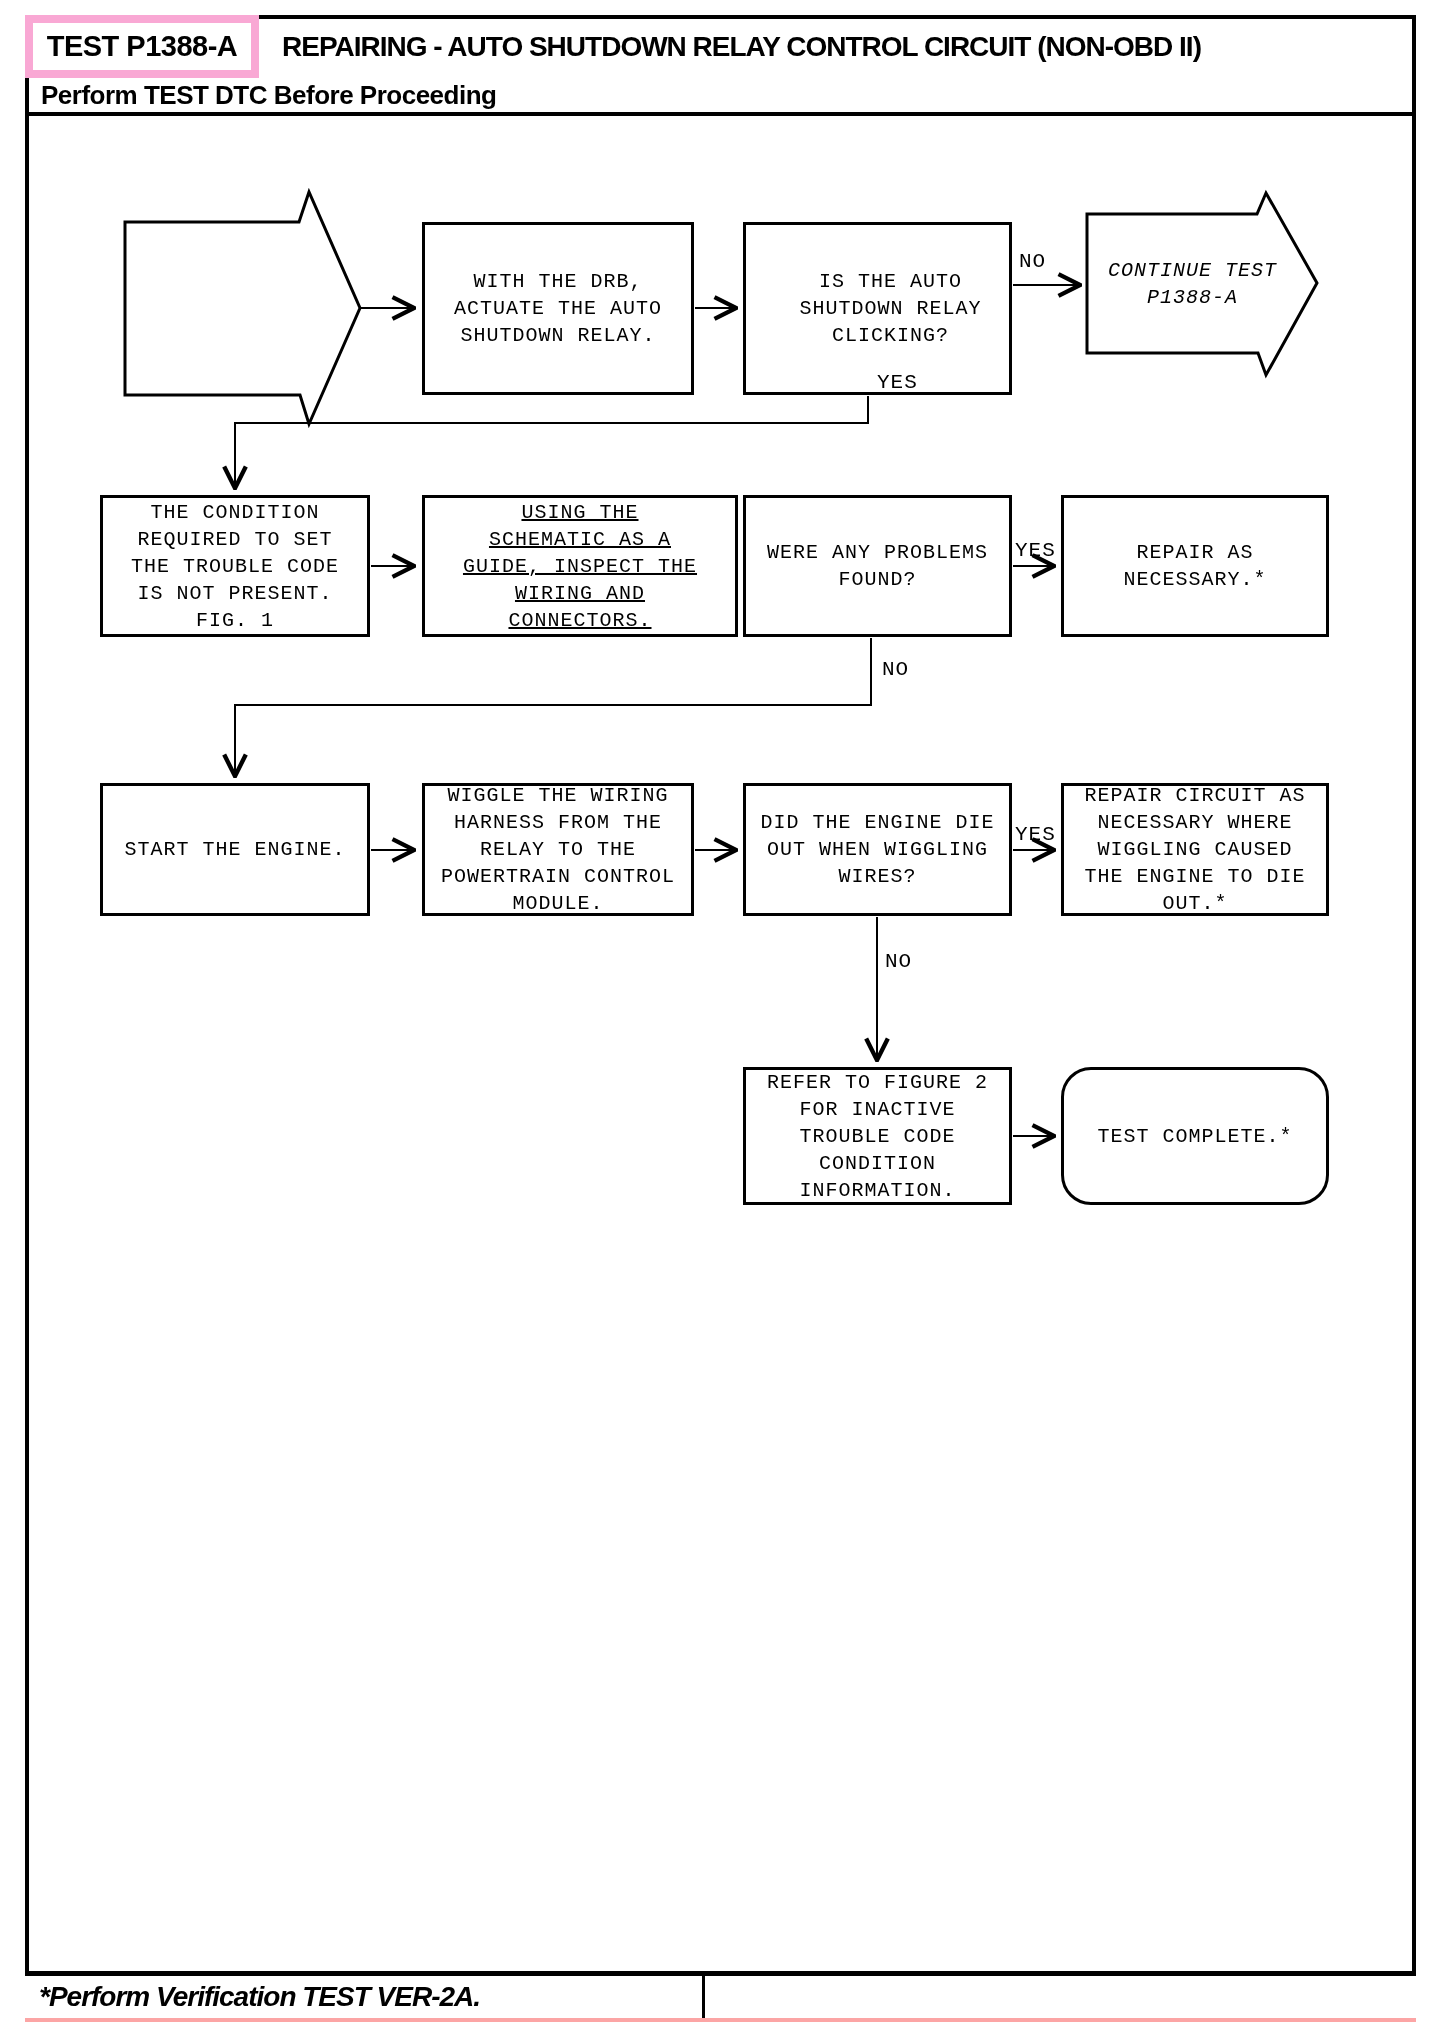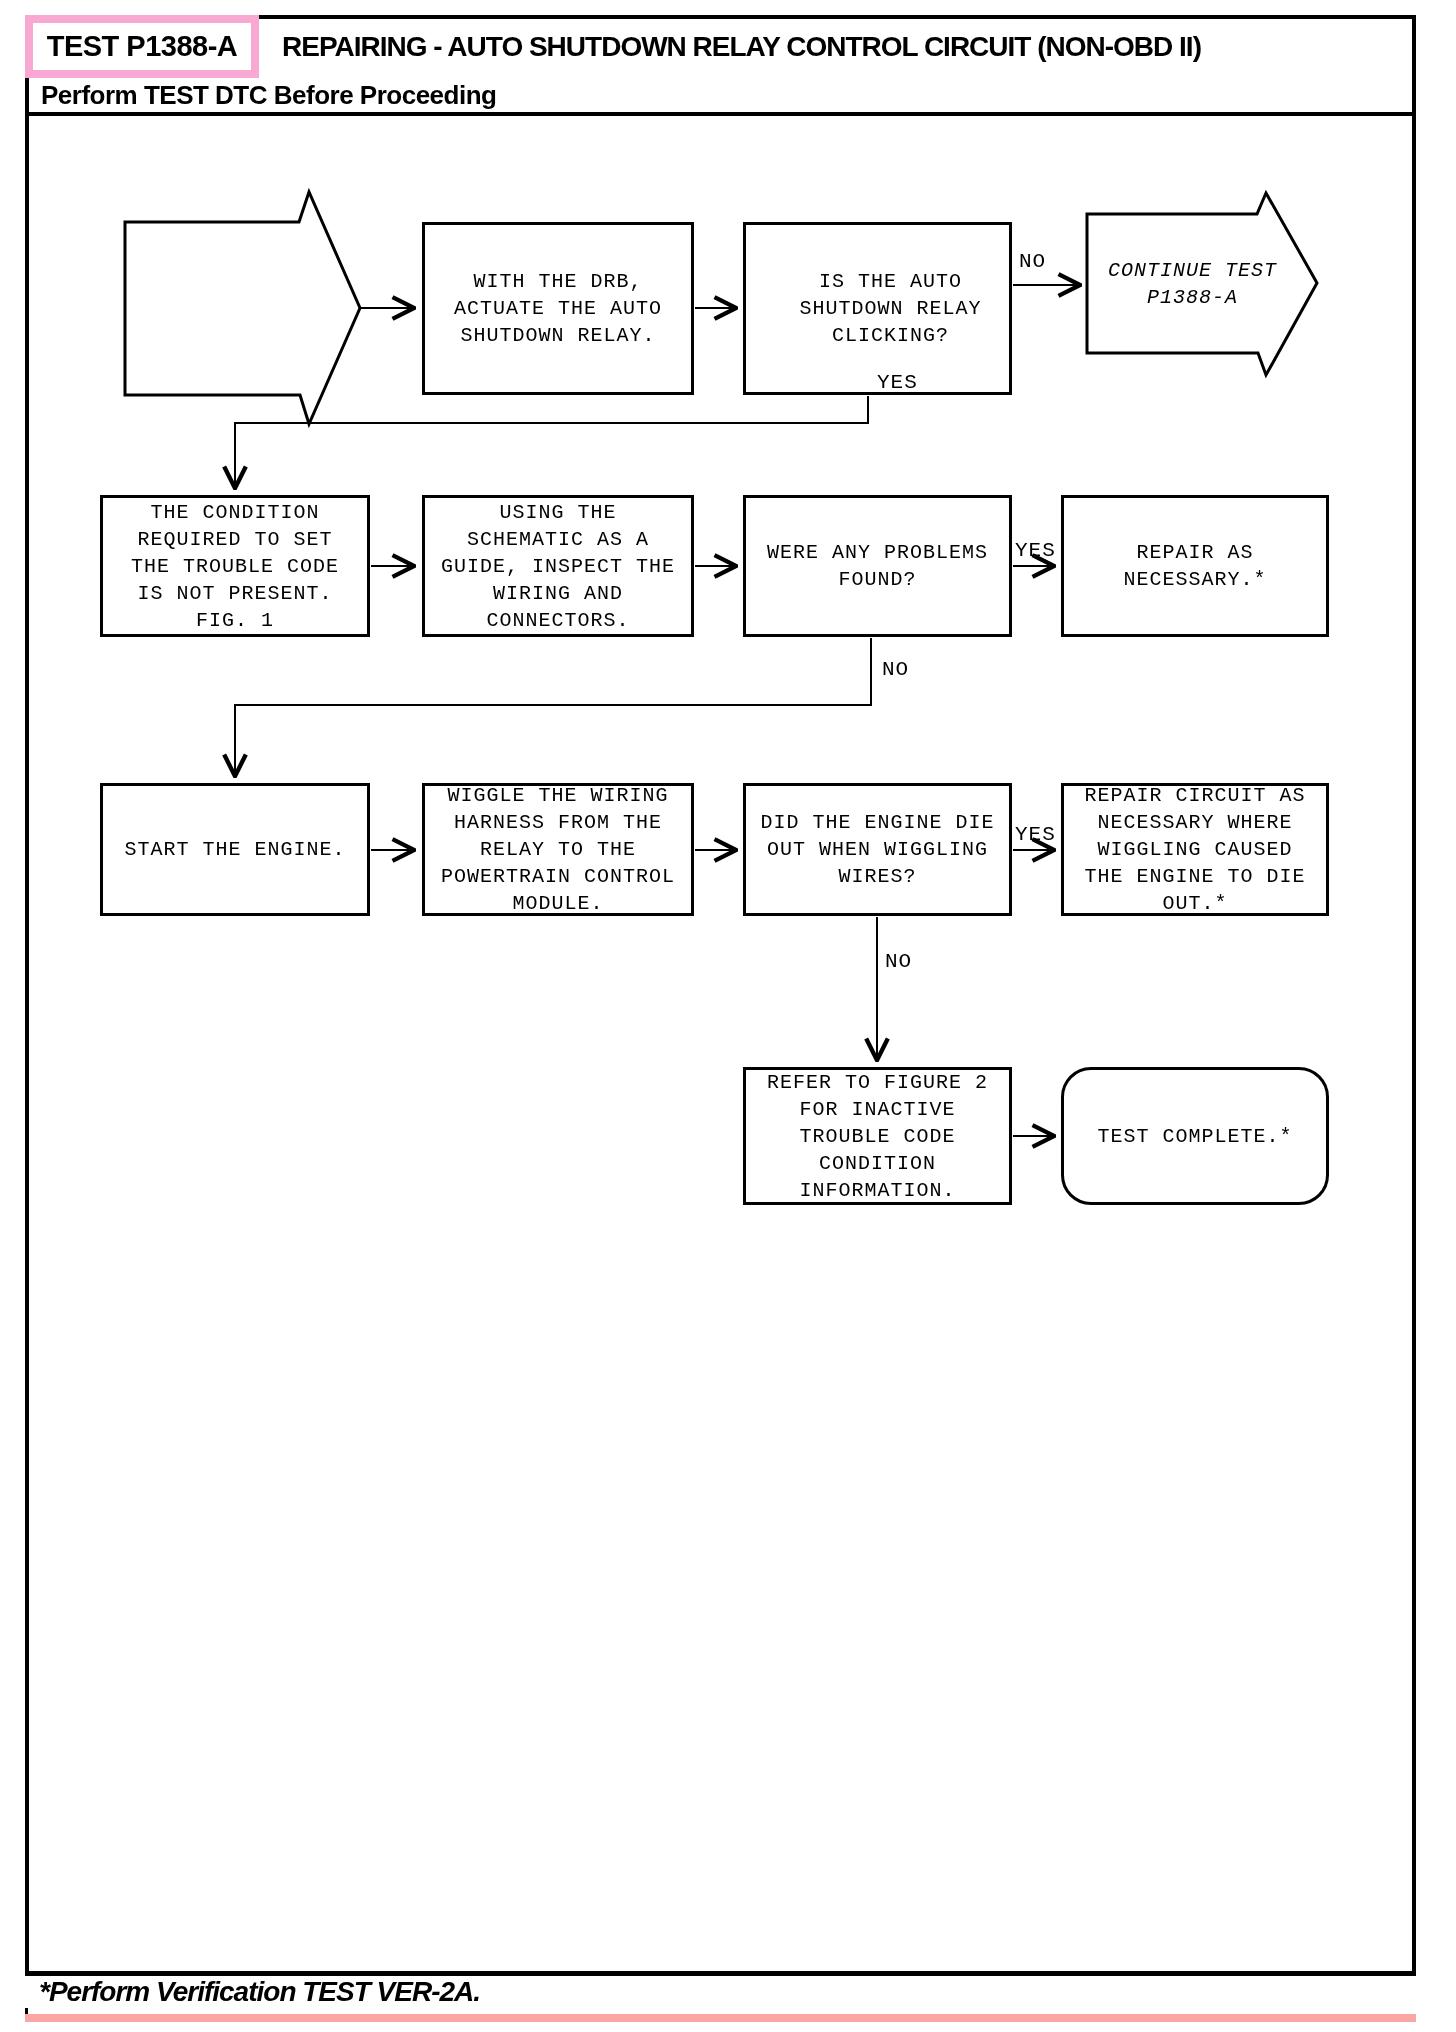--- a/index.html
+++ b/index.html
@@ -52,22 +52,22 @@
     font-size:20px;line-height:27px;letter-spacing:1px;
     background:transparent;
   }
   .shape-text.left{justify-content:flex-start;text-align:center;font-style:italic;}
   .edge-label{
     position:absolute;z-index:2;
     font-size:21px;line-height:24px;letter-spacing:1px;white-space:nowrap;
   }
   .footer{
     position:absolute;left:25px;top:1971px;width:1391px;height:51px;
-    box-sizing:border-box;border-top:5px solid #000;border-bottom:8px solid #fca5a5;
-    display:flex;z-index:2;background:#fff;flex-direction:column;
+    box-sizing:border-box;border-top:5px solid #000;border-bottom:4px solid #fca5a5;
+    display:flex;z-index:2;background:#fff;
   }
   .footer-cell{
     display:flex;align-items:center;box-sizing:border-box;
     font-family:"Liberation Sans","DejaVu Sans",sans-serif;
     font-weight:bold;font-style:italic;font-size:28px;letter-spacing:-1px;
     white-space:nowrap;
   }
   .footer-cell.left{width:677px;padding-left:14px;}
   .footer-divider{width:3px;background:#000;height:100%;}
   .footer-cell.right{flex:1;padding-left:10px;}
@@ -123,21 +123,21 @@
 SHUTDOWN RELAY.</div>
   <div class="node" style="left:743px;top:222px;width:269px;height:173px;padding-left:26px;">IS THE AUTO
 SHUTDOWN RELAY
 CLICKING?</div>
 
   <div class="node" style="left:100px;top:495px;width:270px;height:142px;">THE CONDITION
 REQUIRED TO SET
 THE TROUBLE CODE
 IS NOT PRESENT.
 FIG. 1</div>
-  <div class="node" style="left:422px;top:495px;width:272px;height:142px;">USING THE
+  <div class="node" style="left:422px;top:495px;width:316px;height:142px;text-decoration:underline;">USING THE
 SCHEMATIC AS A
 GUIDE, INSPECT THE
 WIRING AND
 CONNECTORS.</div>
   <div class="node" style="left:1061px;top:495px;width:268px;height:142px;">REPAIR AS
 NECESSARY.*</div>
   <div class="node" style="left:743px;top:495px;width:269px;height:142px;">WERE ANY PROBLEMS
 FOUND?</div>
 
   <div class="node" style="left:100px;top:783px;width:270px;height:133px;">START THE ENGINE.</div>

